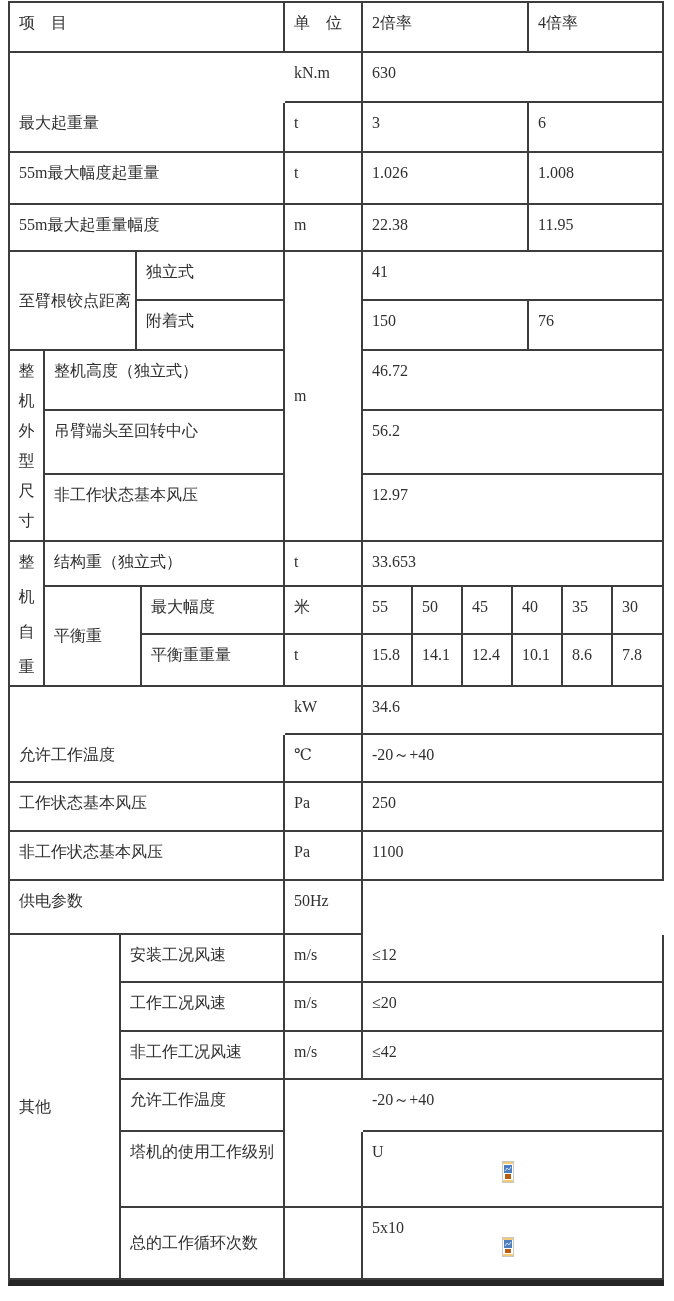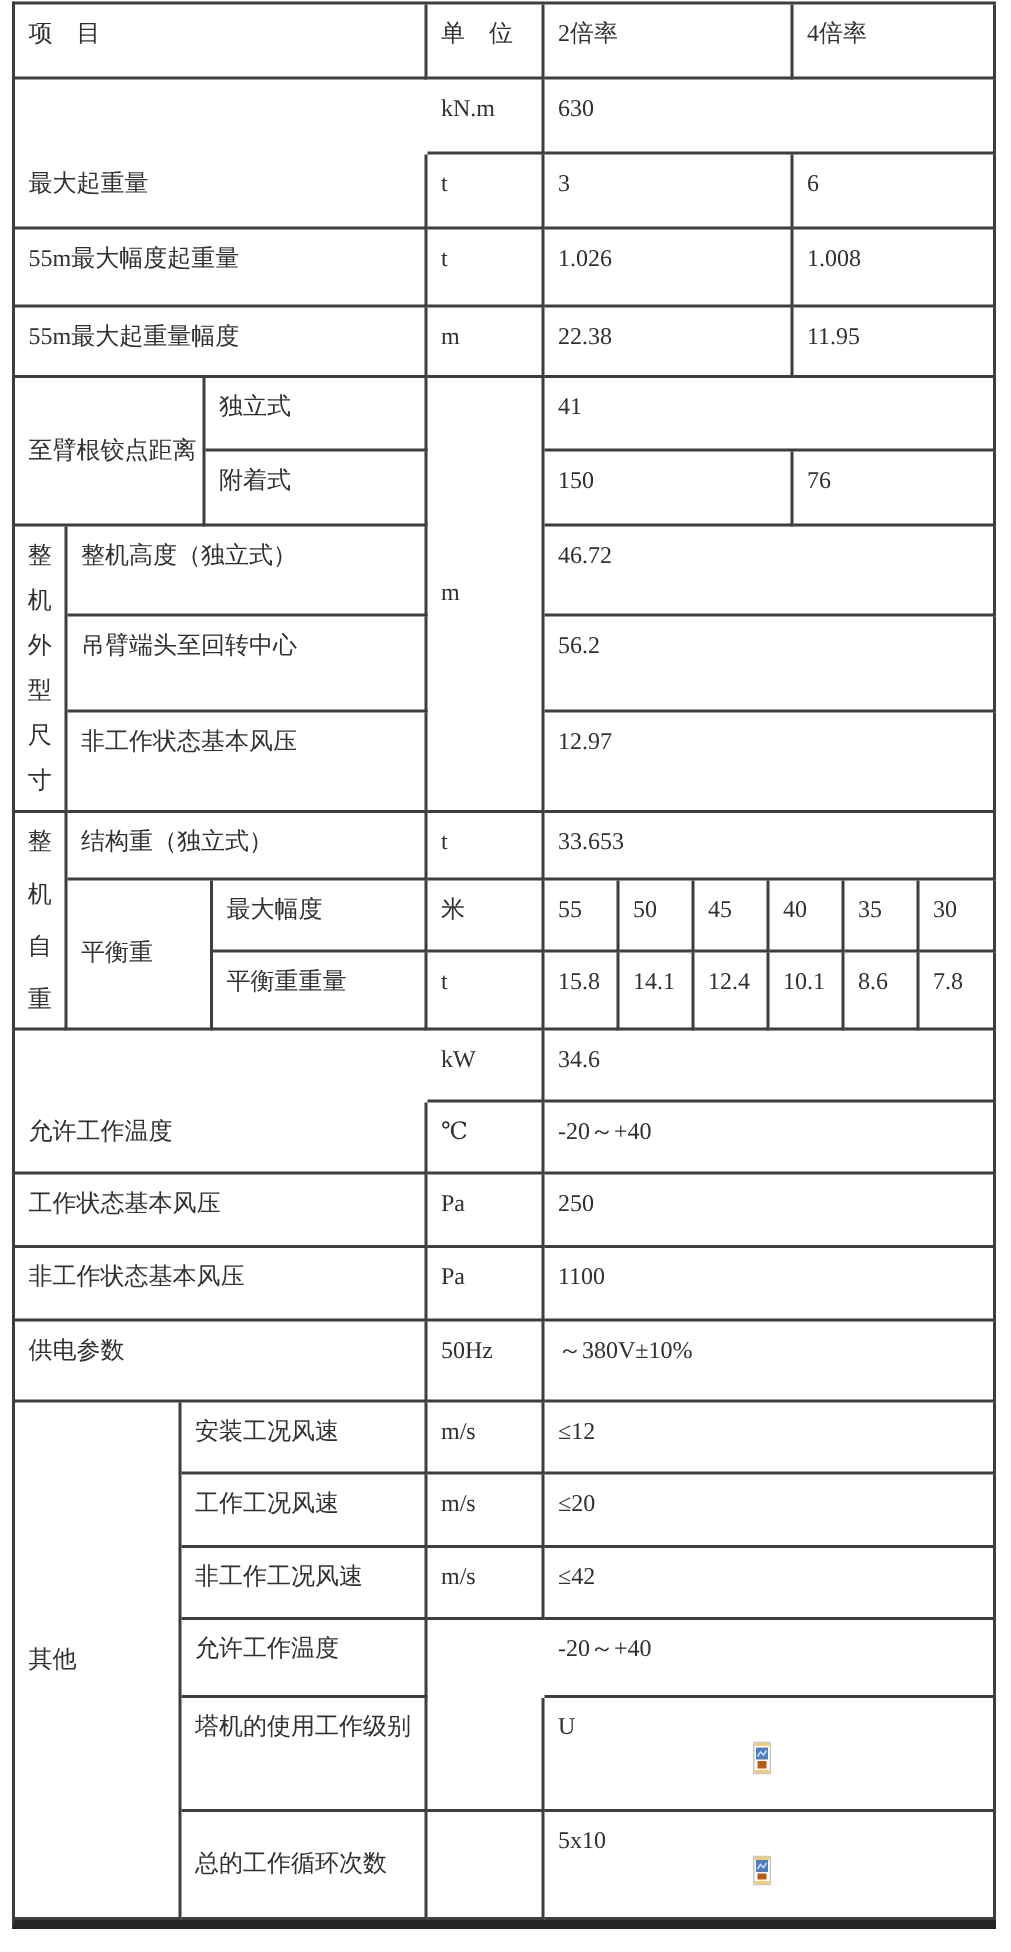--- a/index.html
+++ b/index.html
@@ -116,21 +116,20 @@
   <div class="c" style="grid-area:16/1/17/6">工作状态基本风压</div>
   <div class="c" style="grid-area:16/6/17/7">Pa</div>
   <div class="c" style="grid-area:16/7/17/14">250</div>
 
   <div class="c" style="grid-area:17/1/18/6">非工作状态基本风压</div>
   <div class="c" style="grid-area:17/6/18/7">Pa</div>
   <div class="c" style="grid-area:17/7/18/14">1100</div>
 
   <div class="c" style="grid-area:18/1/19/6">供电参数</div>
   <div class="c" style="grid-area:18/6/19/7">50Hz</div>
-  <div class="c" style="grid-area:18/7/19/14">～380V±10%</div>
 
   <div class="c" style="grid-area:19/3/20/6">安装工况风速</div>
 
   <div class="c mid" style="grid-area:19/1/25/3">其他</div>
   <div class="c" style="grid-area:19/6/20/7">m/s</div>
   <div class="c" style="grid-area:19/7/20/14">≤12</div>
 
   <div class="c" style="grid-area:20/3/21/6">工作工况风速</div>
   <div class="c" style="grid-area:20/6/21/7">m/s</div>
   <div class="c" style="grid-area:20/7/21/14">≤20</div>

